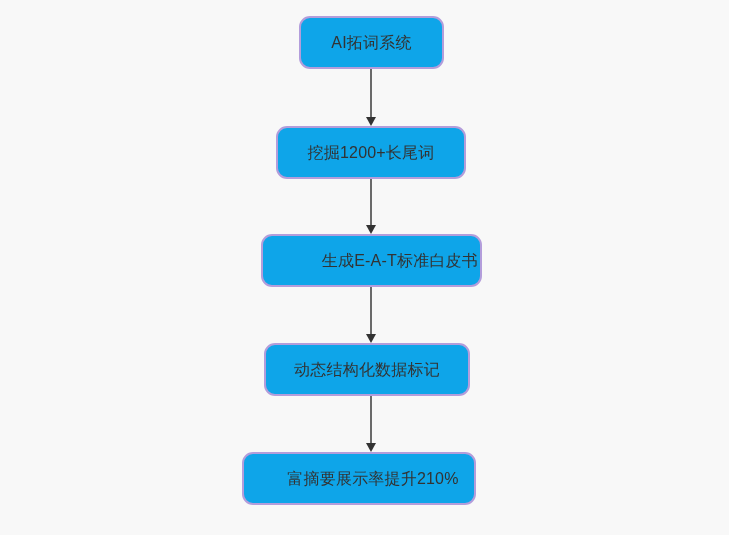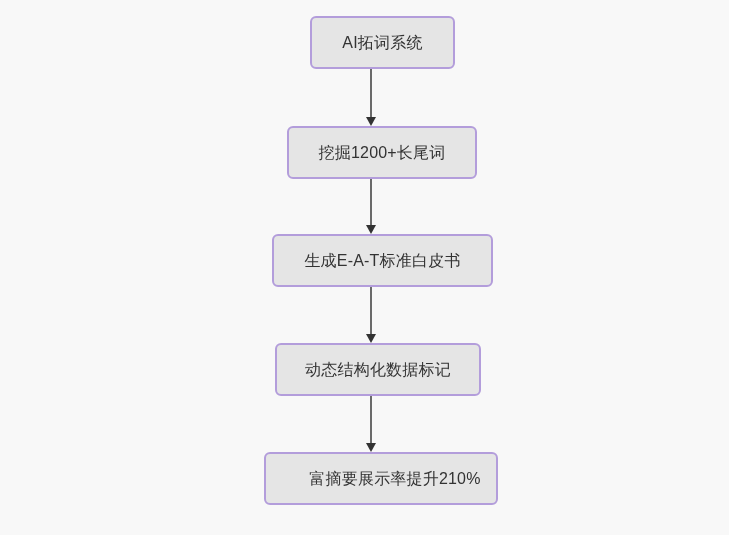--- a/index.html
+++ b/index.html
@@ -14,32 +14,31 @@
     overflow: hidden;
   }
   #flow-canvas {
     position: relative;
     width: 729px;
     height: 535px;
   }
   .node {
     position: absolute;
     box-sizing: border-box;
-    background: #e5e5e5;
+    background: #0ea5e9;
     border: 2px solid #b39ddb;
-    border-radius: 6px;
+    border-radius: 11px;
     display: flex;
     align-items: center;
     justify-content: center;
     color: #333333;
     font-size: 16px;
     line-height: 1;
     letter-spacing: 0.2px;
     white-space: nowrap;
-    margin-left: 11px;
   }
   .node-label {
     display: block;
     padding: 0 2px;
   }
   .edge {
     position: absolute;
     width: 2px;
     background: #6a6a6a;
   }
@@ -58,29 +57,29 @@
 <div id="flow-canvas">
 
   <div class="node" style="left:299px; top:16px; width:145px; height:53px;">
     <span class="node-label">AI拓词系统</span>
   </div>
 
   <div class="node" style="left:276px; top:126px; width:190px; height:53px;">
     <span class="node-label">挖掘1200+长尾词</span>
   </div>
 
-  <div class="node" style="left:261px; top:234px; width:221px; height:53px;">
+  <div class="node" style="left:261px; top:234px; width:221px; height:53px;justify-content:flex-end;">
     <span class="node-label">生成E-A-T标准白皮书</span>
   </div>
 
   <div class="node" style="left:264px; top:343px; width:206px; height:53px;">
     <span class="node-label">动态结构化数据标记</span>
   </div>
 
-  <div class="node" style="left:253px; top:452px; width:234px; height:53px;padding-left:28px;">
+  <div class="node" style="left:242px; top:452px; width:234px; height:53px;padding-left:28px;">
     <span class="node-label">富摘要展示率提升210%</span>
   </div>
 
   <div class="edge" style="left:370px; top:69px; height:48px;"></div>
   <div class="arrowhead" style="left:366px; top:117px;"></div>
 
   <div class="edge" style="left:370px; top:179px; height:46px;"></div>
   <div class="arrowhead" style="left:366px; top:225px;"></div>
 
   <div class="edge" style="left:370px; top:287px; height:47px;"></div>

